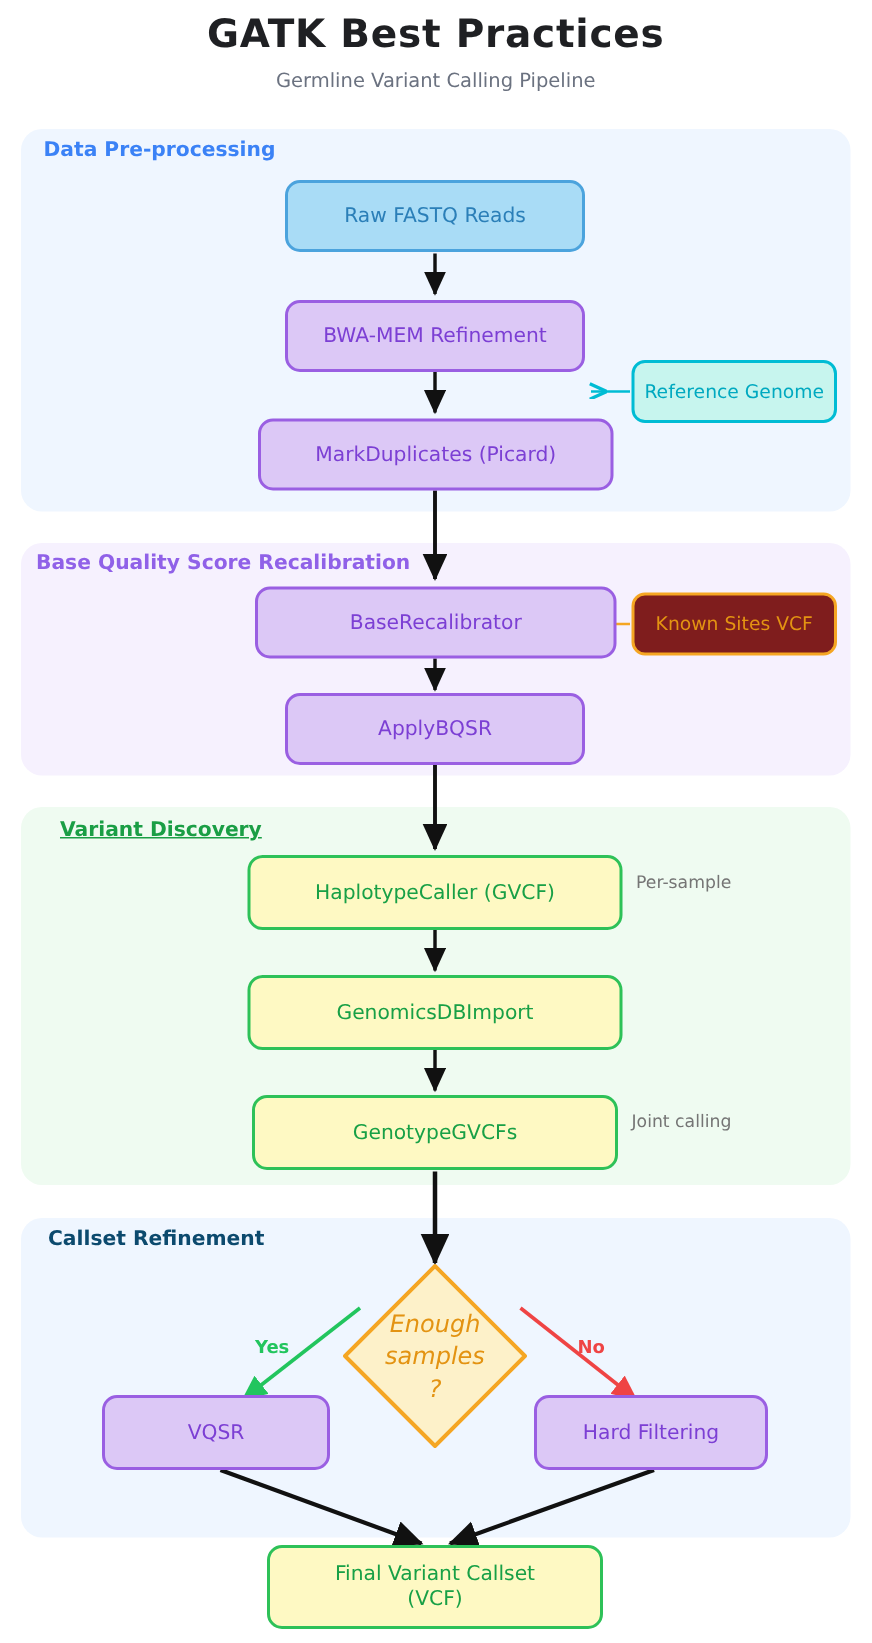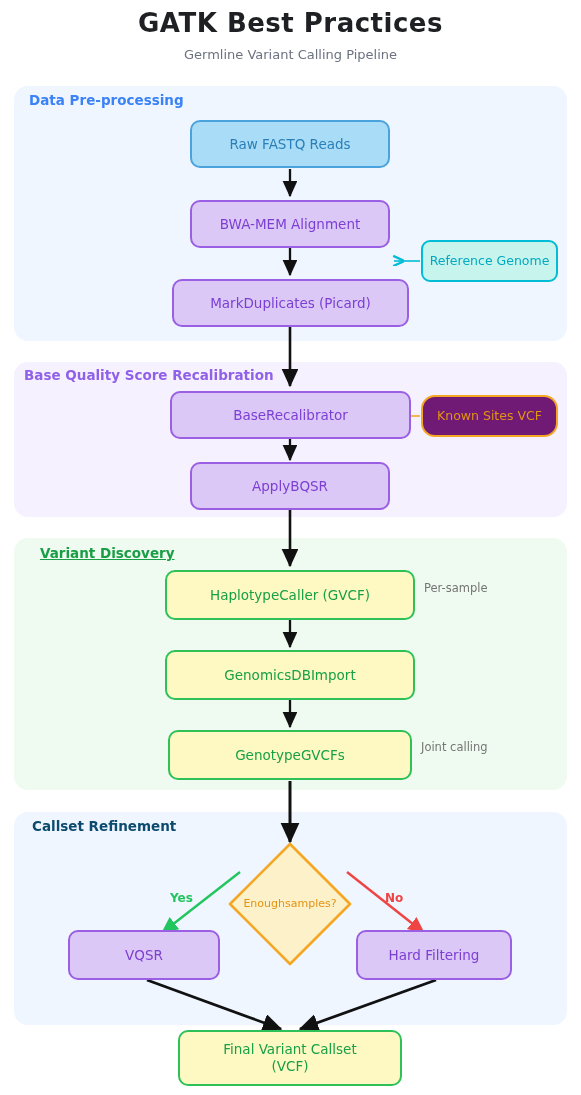--- a/index.html
+++ b/index.html
@@ -70,42 +70,43 @@
     line-height: 1.25;
     font-family: "DejaVu Sans", sans-serif;
     padding: 2px 6px;
   }
   .node.small { font-size: 12.5px; border-radius: 9px; }
 
   .node.blue   { background:#a9dcf6; border-color:#4ba3dd; color:#2b7fb8; }
   .node.purple { background:#dcc8f6; border-color:#9a5fe2; color:#7c3fd4; }
   .node.green  { background:#fef9c3; border-color:#2ec158; color:#18a046; }
   .node.teal   { background:#c7f5ee; border-color:#00bcd4; color:#00a9c0; }
-  .node.orange { background:#701a75; border-color:#f5a623; color:#e39312;border-radius:14px; }
+  .node.orange { background:#7f1d1d; border-color:#f5a623; color:#e39312; }
 
   
   .diamond-wrap {
     position: absolute;
   }
   .diamond-shape {
     position: absolute;
     inset: 0;
   }
   .diamond-text {
     position: absolute;
     inset: 0;
     display: flex;
-    flex-direction: row;
+    flex-direction: column;
     align-items: center;
     justify-content: center;
-    font-size: 11px;
+    font-size: 16px;
     line-height: 1.35;
     color: #e39312;
     font-family: "DejaVu Sans", sans-serif;
     pointer-events: none;
+    font-style: italic;
   }
 
   
   .annot {
     position: absolute;
     font-size: 11.5px;
     color: #757575;
     white-space: nowrap;
     font-family: "DejaVu Sans", sans-serif;
   }
@@ -182,21 +183,21 @@
     <line x1="240" y1="872" x2="163" y2="932" stroke="#22c55e" stroke-width="2.4" marker-end="url(#arrow-green)"></line>
 
     <line x1="347" y1="872" x2="423" y2="932" stroke="#ef4444" stroke-width="2.4" marker-end="url(#arrow-red)"></line>
 
     <line x1="147" y1="980" x2="281" y2="1029" stroke="#111111" stroke-width="2.8" marker-end="url(#arrow-black)"></line>
     <line x1="436" y1="980" x2="300" y2="1029" stroke="#111111" stroke-width="2.8" marker-end="url(#arrow-black)"></line>
   </svg>
 
   <div class="node blue" style="left:190px; top:120px; width:200px; height:48px;">Raw FASTQ Reads</div>
 
-  <div class="node purple" style="left:190px; top:200px; width:200px; height:48px;">BWA-MEM Alignment</div>
+  <div class="node purple" style="left:190px; top:200px; width:200px; height:48px;">BWA-MEM Refinement</div>
 
   <div class="node teal small" style="left:421px; top:240px; width:137px; height:42px;">Reference Genome</div>
 
   <div class="node purple" style="left:172px; top:279px; width:237px; height:48px;">MarkDuplicates (Picard)</div>
 
   <div class="node purple" style="left:170px; top:391px; width:241px; height:48px;">BaseRecalibrator</div>
 
   <div class="node orange small" style="left:421px; top:395px; width:137px; height:42px;">Known Sites VCF</div>
 
   <div class="node purple" style="left:190px; top:462px; width:200px; height:48px;">ApplyBQSR</div>

